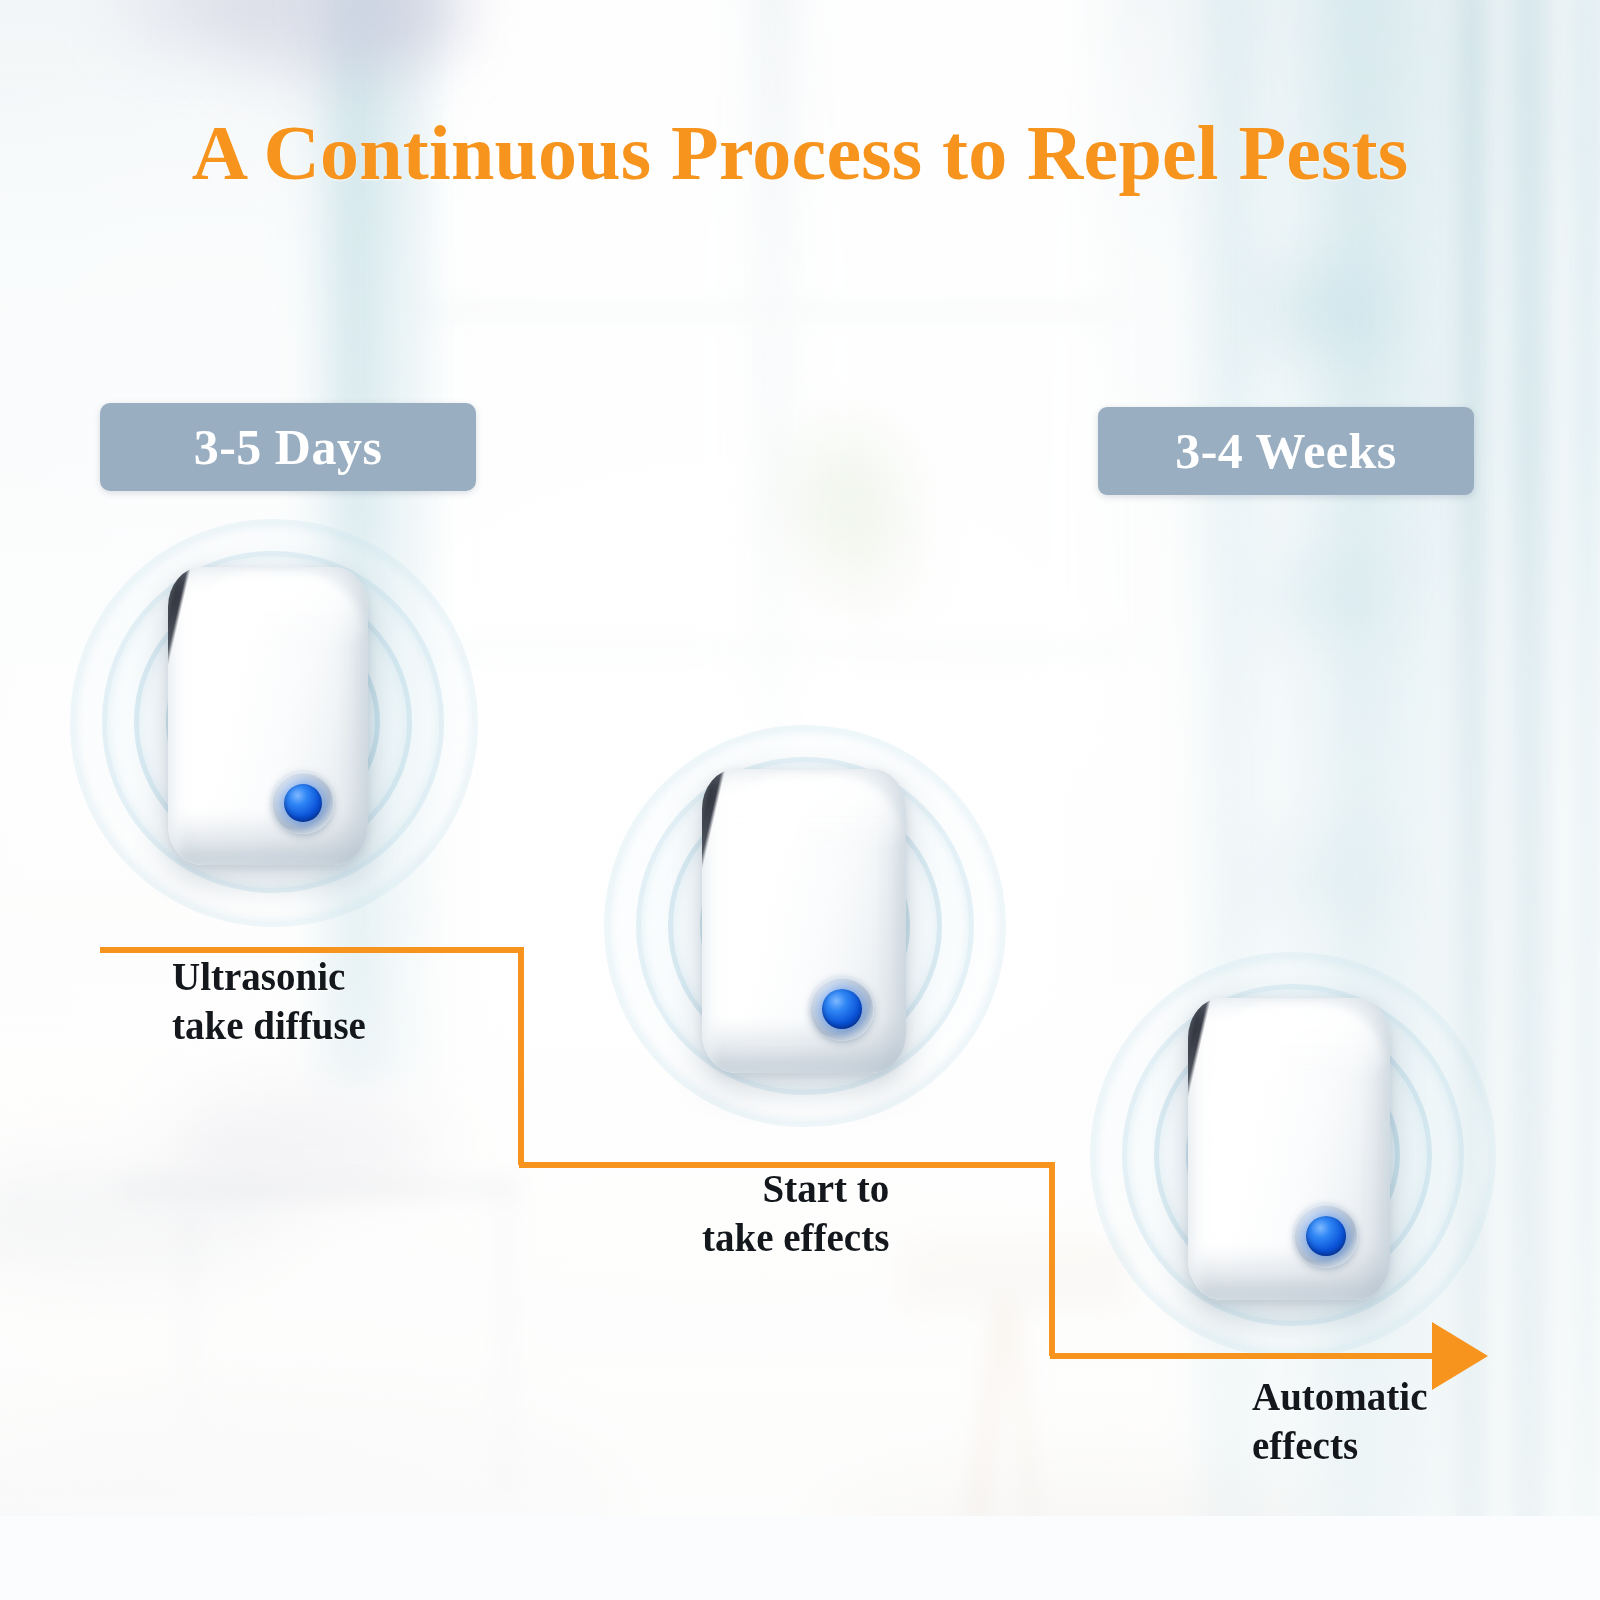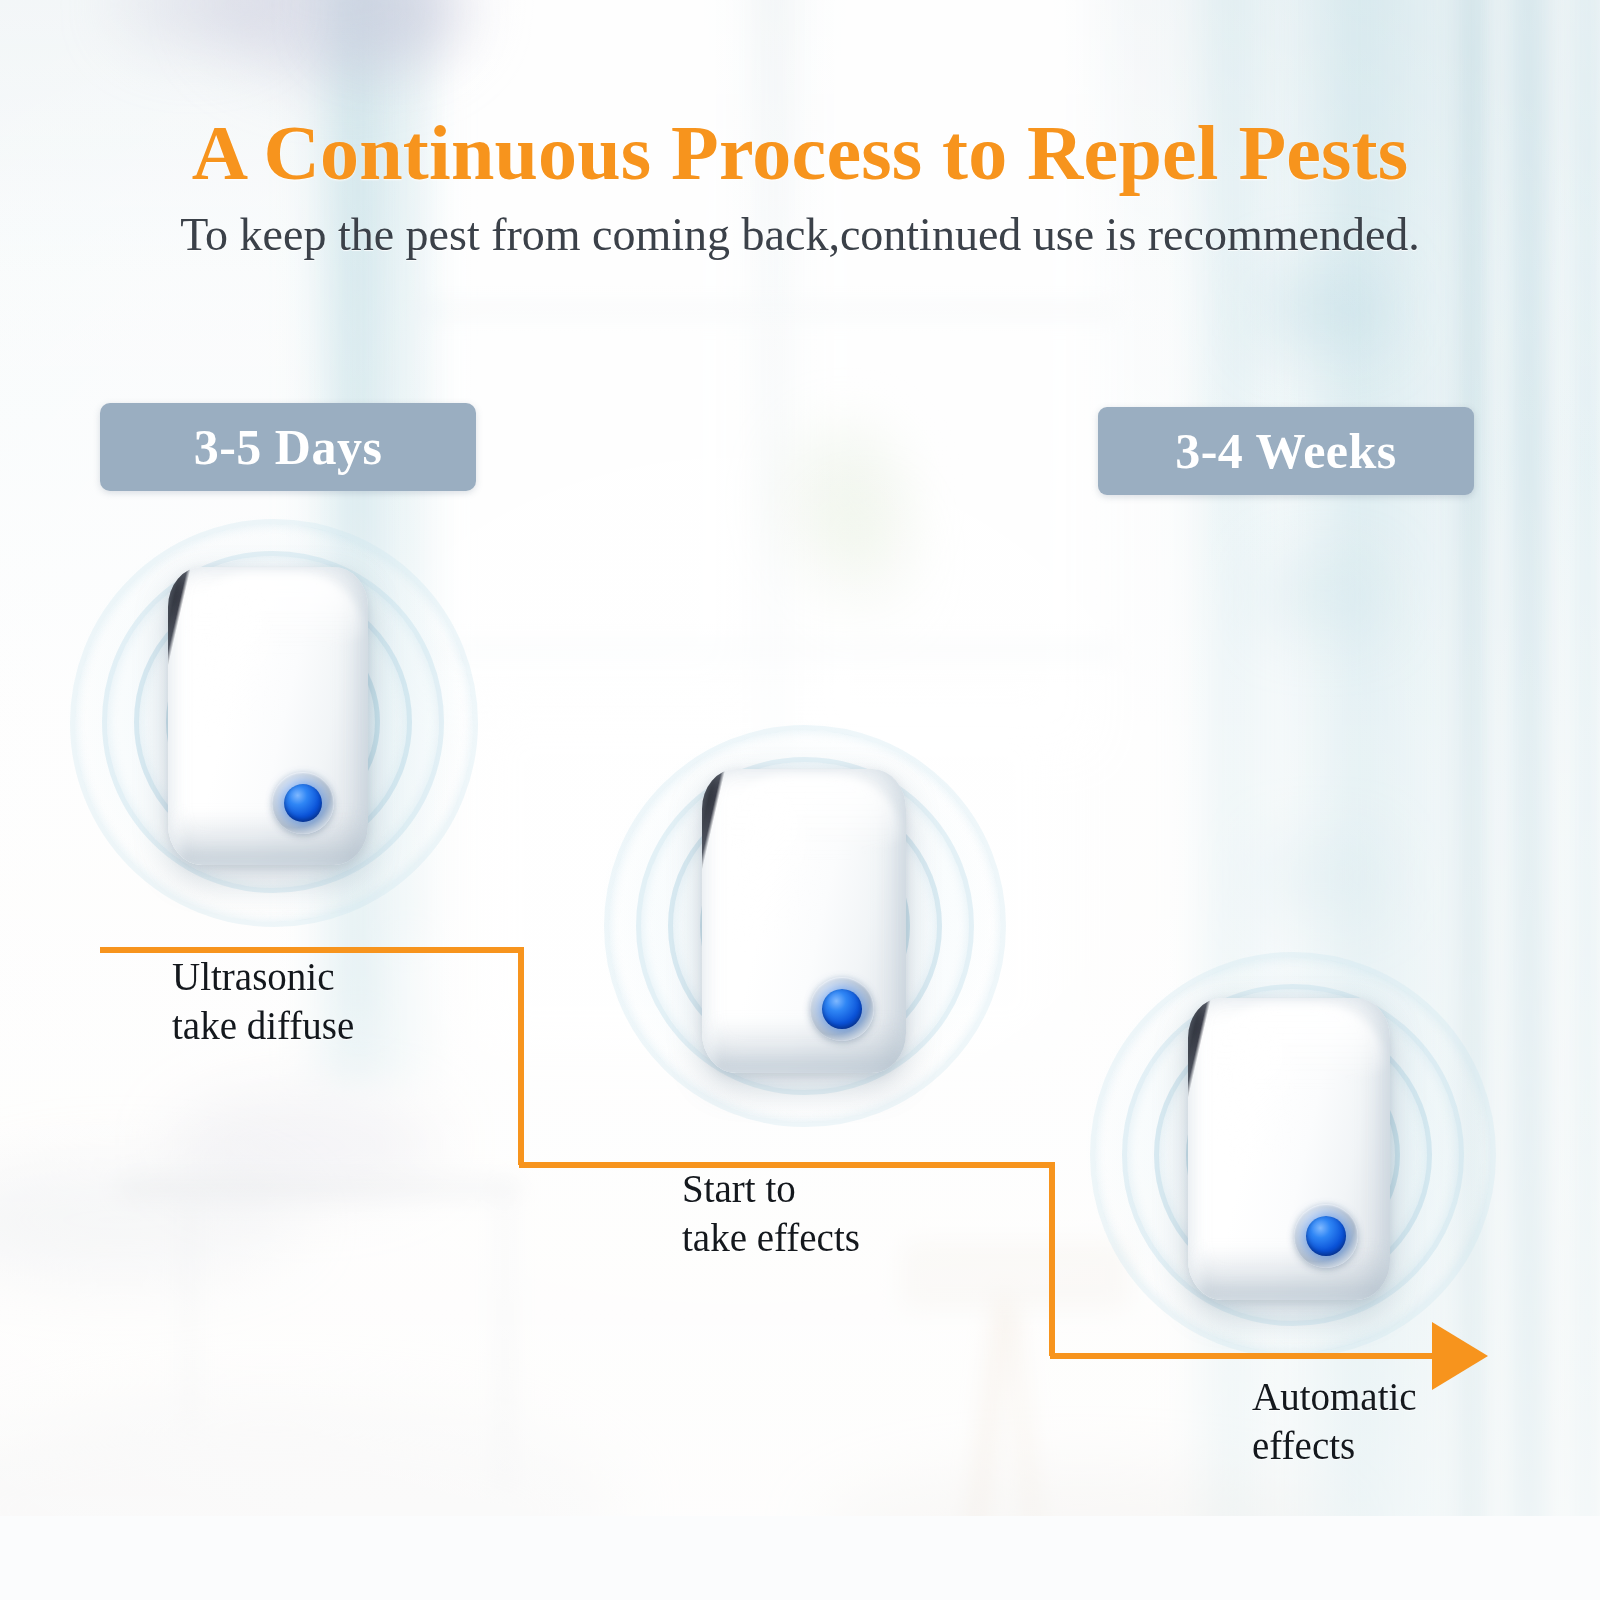--- a/index.html
+++ b/index.html
@@ -116,20 +116,21 @@
   }
 
   
   .conn{position:absolute;left:0;top:0;width:1600px;height:1600px;pointer-events:none;}
 
   
   .caption{
     position:absolute;font-size:39px;line-height:1.26;color:#14181d;
     font-family:"Liberation Serif", serif;
     text-shadow:0 1px 1px rgba(255,255,255,.75);
+    font-weight:bold;
   }
   .caption span{display:block;}
 </style>
 </head>
 <body>
 
 <div id="stage">
 
   <div class="bg">
     <div class="bg-base"></div>
@@ -177,21 +178,20 @@
     <div class="blob" style="left:-80px;top:1400px;width:700px;height:220px;background:rgba(228,228,230,.45);"></div>
 
     <div class="blob" style="left:790px;top:430px;width:110px;height:140px;background:rgba(196,216,178,.42);"></div>
     <div class="blob" style="left:822px;top:500px;width:80px;height:110px;background:rgba(206,222,190,.34);"></div>
 
     <div class="vignette"></div>
     <div class="wash"></div>
   </div>
 
   <div class="title">A Continuous Process to Repel Pests</div>
-  <div class="subtitle">To keep the pest from coming back,continued use is recommended.</div>
 
   <div class="badge" style="left:100px;top:403px;width:376px;border-radius:10px;">
     <span>3-5 Days</span>
   </div>
   <div class="badge" style="left:1098px;top:407px;width:376px;">
     <span>3-4 Weeks</span>
   </div>
 
   <div class="device-wrap" style="left:60px;top:505px;width:420px;height:430px;">
     <div class="waves">
@@ -255,21 +255,21 @@
 
     <line x1="1050" y1="1356" x2="1440" y2="1356" stroke="#F7941D" stroke-width="6"></line>
 
     <polygon points="1432,1322 1488,1356 1432,1390" fill="#F7941D"></polygon>
   </svg>
 
   <div class="caption" style="left:172px;top:952px;">
     <span>Ultrasonic</span>
     <span>take diffuse</span>
   </div>
-  <div class="caption" style="left:682px;top:1164px;">
+  <div class="caption" style="left:702px;top:1164px;text-align:right;">
     <span>Start to</span>
     <span>take effects</span>
   </div>
   <div class="caption" style="left:1208px;top:1372px;margin-left:44px;">
     <span>Automatic</span>
     <span>effects</span>
   </div>
 
 </div>
 

